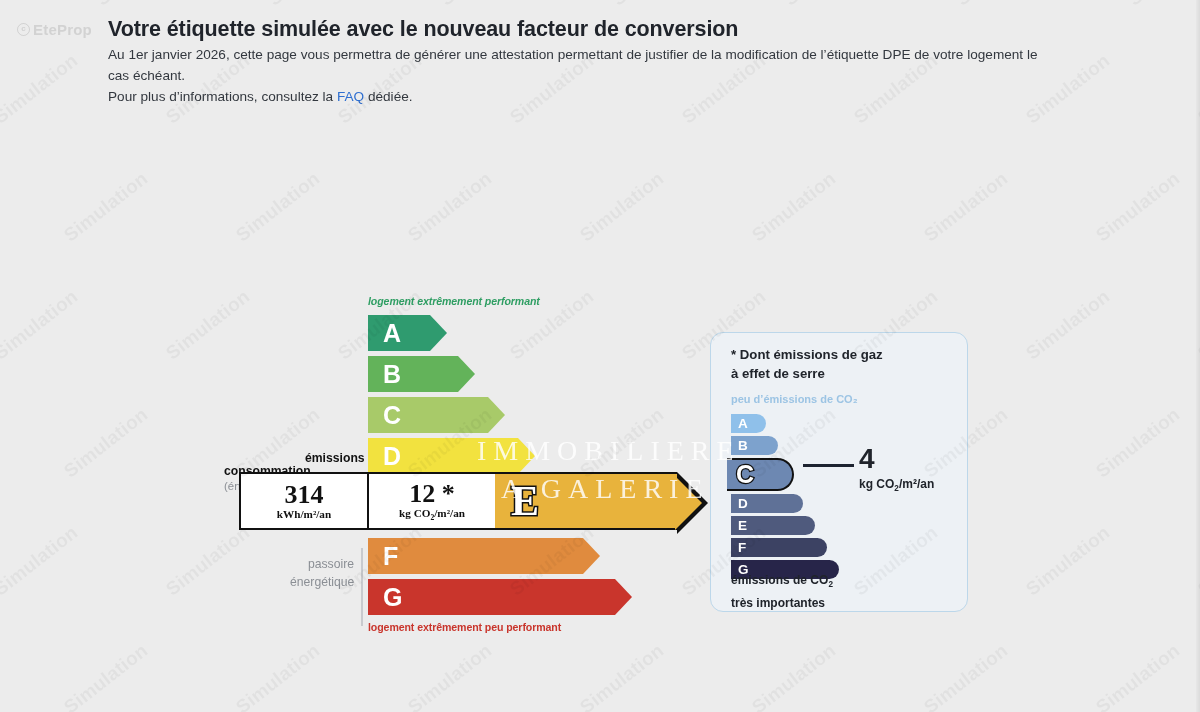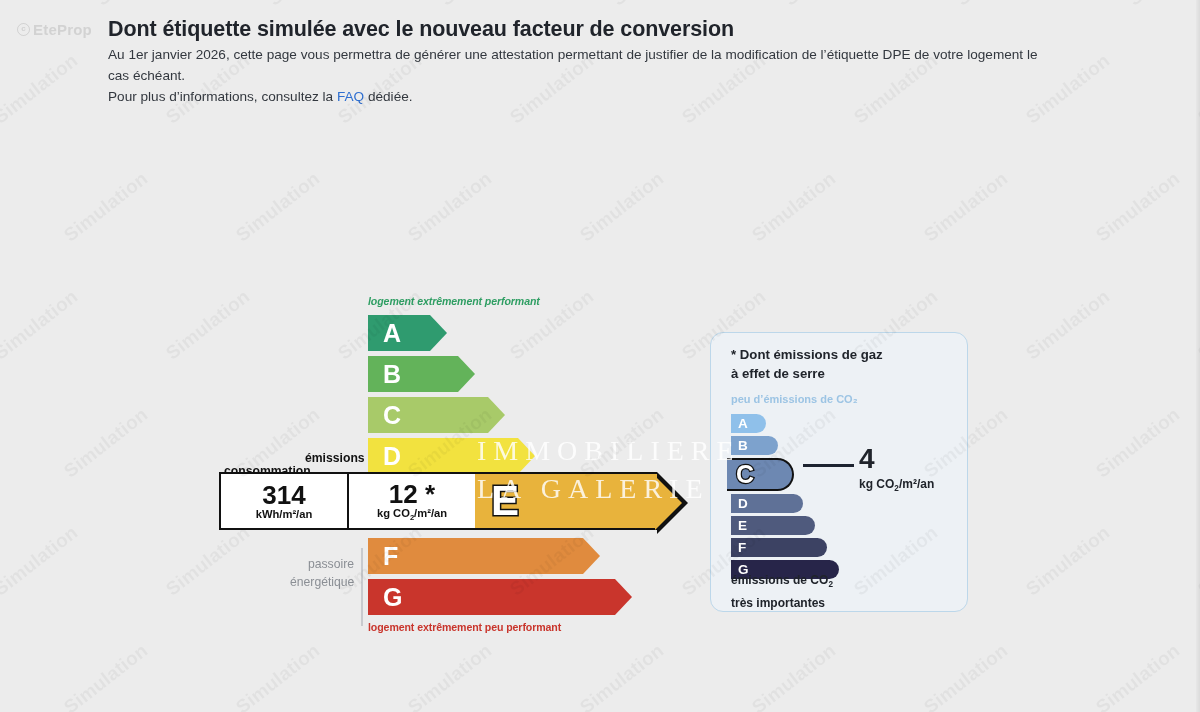--- a/index.html
+++ b/index.html
@@ -186,26 +186,27 @@
     color: #ffffff;
     font-weight: 700;
     font-size: 25px;
     margin-left: 15px;
     line-height: 1;
   }
 
   
   .cur-row {
     position: absolute;
-    left: 219px;
+    left: 239px;
     top: 182px;
     height: 58px;
     display: flex;
     align-items: stretch;
     z-index: 4;
+    font-family: Liberation Serif, serif;
   }
   .val-box {
     width: 256px;
     height: 58px;
     box-sizing: border-box;
     border: 2.5px solid #111;
     background: #fff;
     display: flex;
     border-right: none;
   }
@@ -421,21 +422,21 @@
 <body>
 
 <div class="page">
 
   <div class="corner-mark">
     <span class="c-ring">c</span>
     <span>EteProp</span>
   </div>
 
   <div class="content">
-    <h1 class="title">Dont étiquette simulée avec le nouveau facteur de conversion</h1>
+    <h1 class="title">Votre étiquette simulée avec le nouveau facteur de conversion</h1>
 
     <p class="intro intro-1">Au 1er janvier 2026, cette page vous permettra de générer une attestation permettant de justifier de la modification de l’étiquette DPE de votre logement le cas échéant.</p>
 
     <p class="intro intro-2"><span>Pour plus d’informations, consultez la </span><a class="faq-link" href="#">FAQ</a><span> dédiée.</span></p>
 
 
   </div>
 
   <div class="dpe">
 

